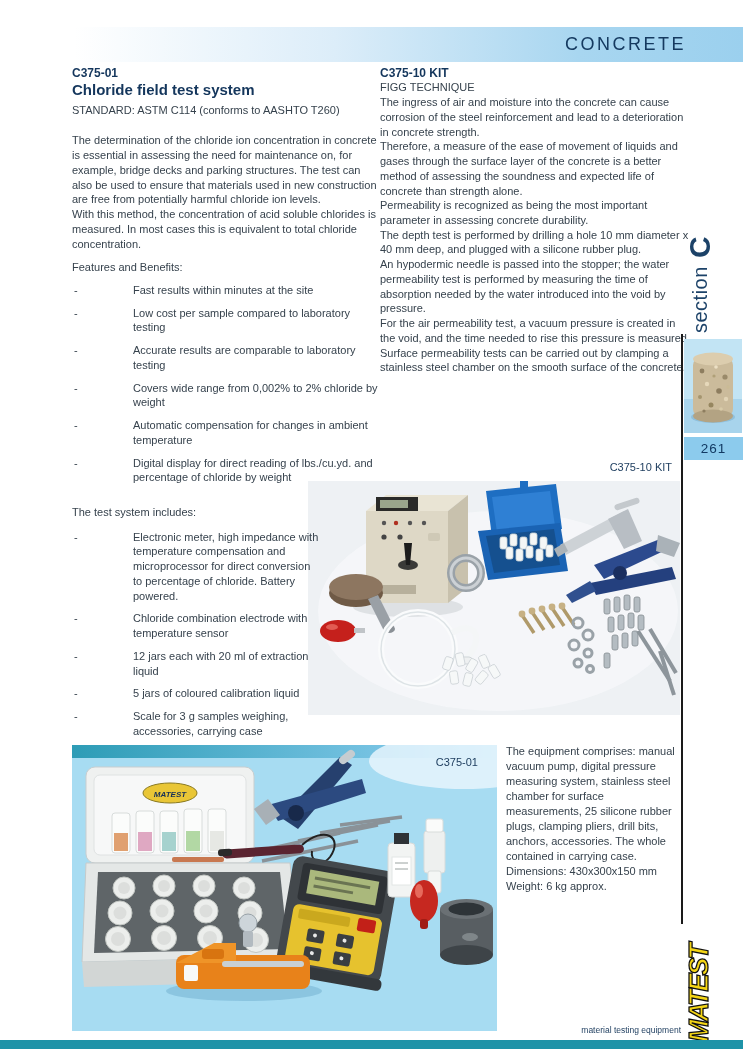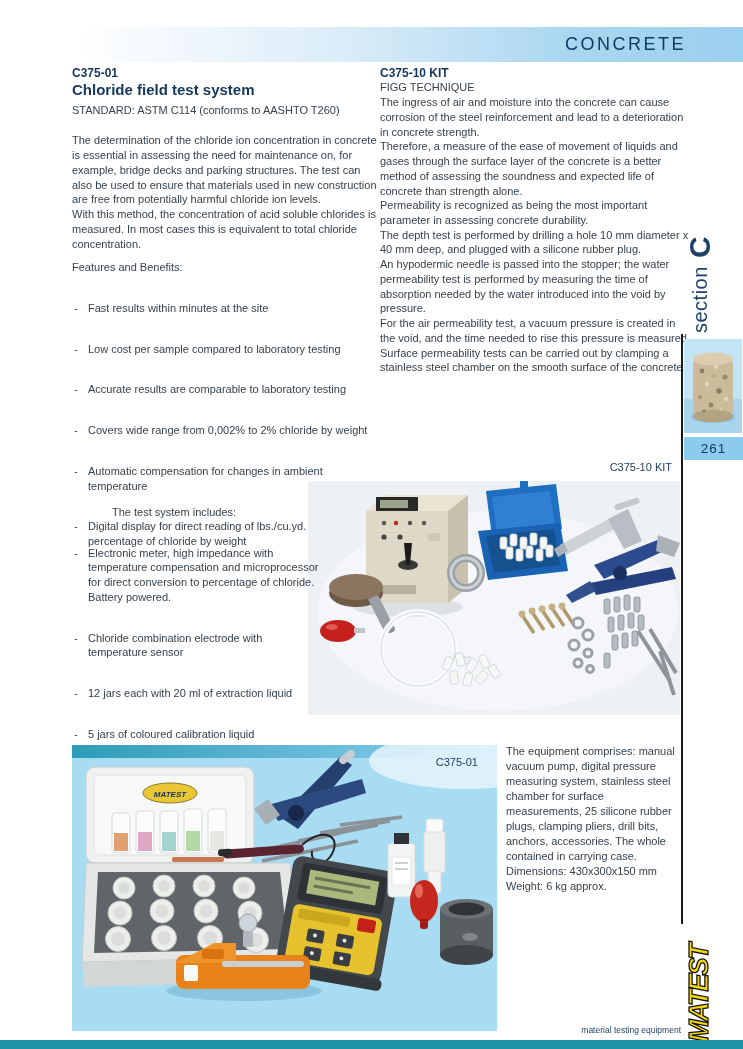--- a/index.html
+++ b/index.html
@@ -15,27 +15,27 @@
   
   .article{position:absolute;font-size:11px;line-height:1.34;}
   .col-left{left:72px;top:66px;width:310px;}
   .col-right{left:380px;top:66px;width:312px;}
   .code{font-size:12px;font-weight:bold;color:#14365c;line-height:1.2;}
   .a-title{font-size:15px;font-weight:bold;color:#14365c;line-height:1.15;margin:1px 0 4px 0;}
   .standard{margin-bottom:16px;}
   .technique{margin-bottom:0;}
   p{margin:0;}
   .features-label{margin:9px 0 1px 0;}
-  .feat{display:flex;margin-top:26px;}
+  .feat{display:flex;margin-top:8px;gap:45px;}
   .dash{flex:0 0 14px;padding-left:2px;}
   .dash::before{content:"-";}
 
   
   .includes{position:absolute;left:72px;top:505px;width:250px;font-size:11px;line-height:1.34;}
-  .includes-label{margin-bottom:10px;margin-left:40px;}
+  .includes-label{margin-bottom:10px;}
   .weight-line{margin-top:11px;}
 
   
   .kit-photo-label{position:absolute;left:368px;top:461px;width:304px;text-align:right;
     font-size:11px;color:#1a3a5c;}
   .kit-photo{position:absolute;left:308px;top:481px;width:372px;height:234px;}
   .bottom-photo{position:absolute;left:72px;top:745px;width:425px;height:286px;}
   .bottom-photo-label{position:absolute;top:11px;right:19px;font-size:11px;color:#1a3a5c;}
   .photo-svg{display:block;width:100%;height:100%;}
 

